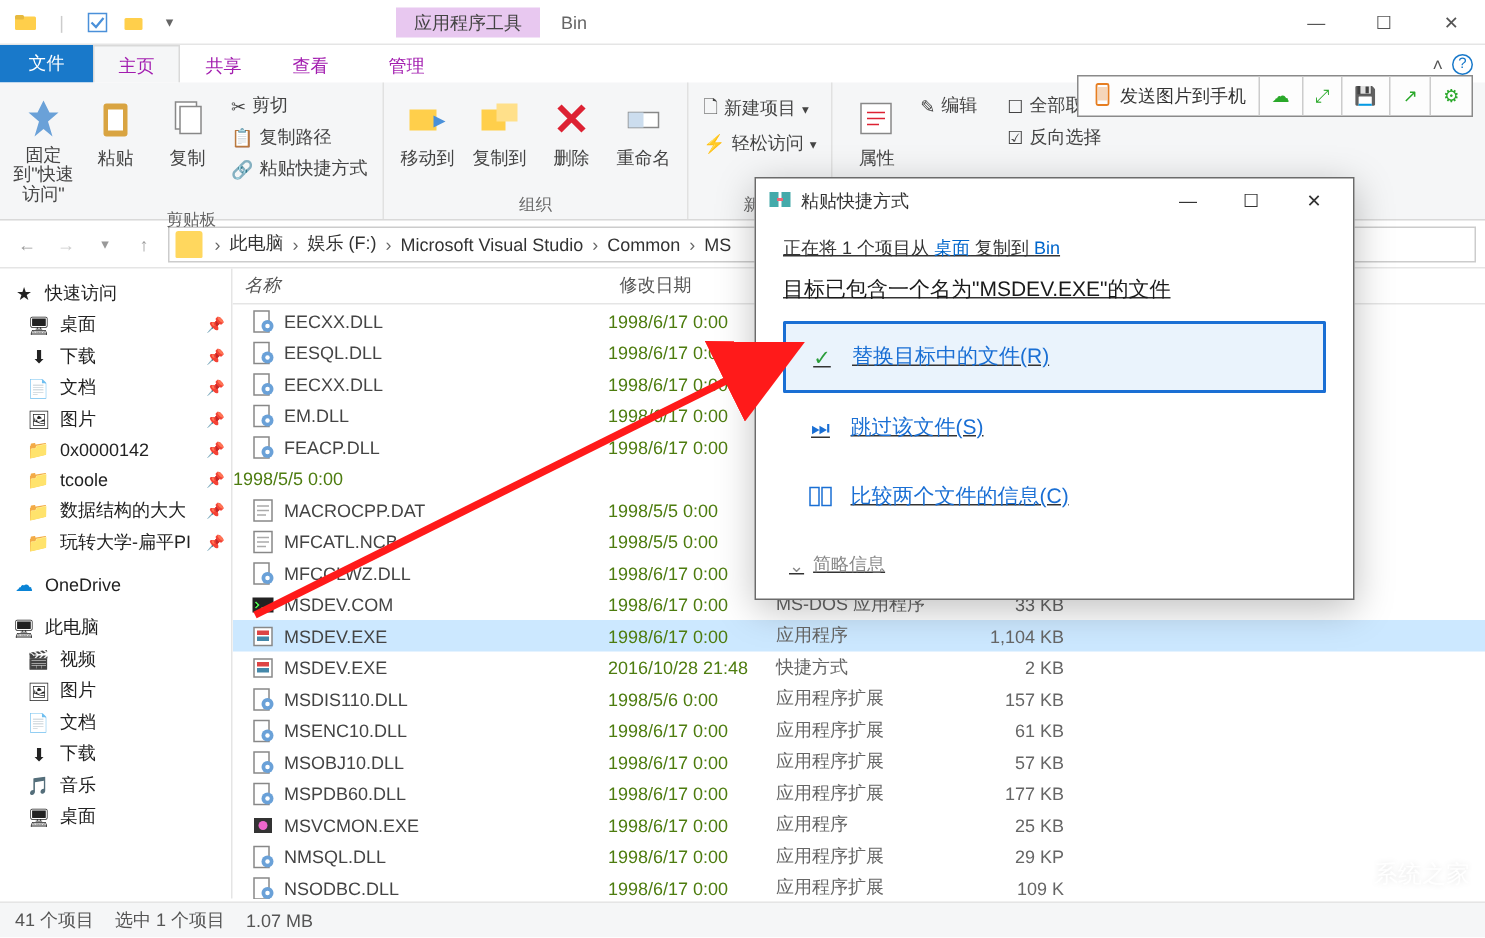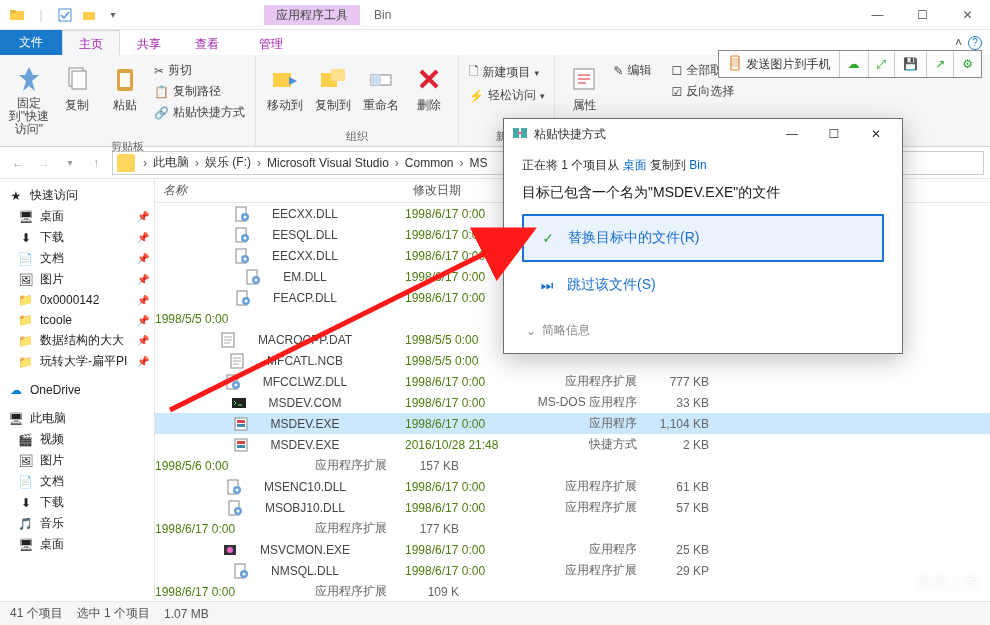--- a/index.html
+++ b/index.html
@@ -58,35 +58,35 @@
 .fl-head { display: flex; border-bottom: 1px solid #e5e5e5; height: 24px; align-items: center; color: #555; }
 .fl-head .col { padding: 0 8px; border-right: 1px solid transparent; }
 .col-name { width: 250px; padding-left: 12px; font-style: italic; }
 .col-date { width: 112px; }
 .col-type { width: 120px; }
 .col-size { width: 80px; text-align: right; }
 .fl-body { overflow-y: auto; height: 396px; }
 .row { display: flex; align-items: center; height: 21px; }
 .row.selected { background: #cce8ff; }
 .row .c { color: #444; }
-.row .c-name { width: 250px; display: flex; align-items: center; gap: 22px; padding-left: 12px; justify-content: center; }
+.row .c-name { width: 250px; display: flex; align-items: center; gap: 6px; padding-left: 12px; }
 .row .c-date { width: 112px; color: #4d7c0f; }
-.row .c-type { width: 120px; color: #666; text-align: right; }
+.row .c-type { width: 120px; color: #666; }
 .row .c-size { width: 80px; text-align: right; color: #666; padding-right: 8px; }
 .file-ico { width: 16px; height: 16px; display: inline-flex; align-items: center; justify-content: center; flex-shrink: 0; }
 
 
 .statusbar { position: absolute; bottom: 0; left: 0; right: 0; height: 24px; background: #f5f6f7; border-top: 1px solid #e5e5e5; display: flex; align-items: center; padding: 0 10px; gap: 14px; color: #555; }
 
 
 .dialog { position: absolute; left: 503px; top: 118px; width: 400px; background: #fff; border: 1px solid #6b6b6b; box-shadow: 0 6px 24px rgba(0,0,0,.25); z-index: 20; }
 .dlg-title { height: 30px; display: flex; align-items: center; padding: 0 8px; color: #333; gap: 6px; }
 .dlg-title .spacer { flex: 1; }
 .dlg-title .wbtn { width: 36px; height: 26px; display: flex; align-items: center; justify-content: center; color: #333; }
-.dlg-body { padding: 8px 18px 14px; }
+.dlg-body { padding: 8px 18px 14px; text-decoration: underline; }
 .dlg-line { color: #333; font-size: 12px; margin-bottom: 10px; }
 .dlg-line .link { color: #0066cc; }
 .dlg-heading { font-size: 14px; color: #1a1a1a; margin: 4px 0 12px; }
 .dlg-option { display: flex; align-items: center; gap: 10px; padding: 12px 14px; font-size: 14px; color: #1a6fd4; border: 1px solid transparent; border-radius: 1px; }
 .dlg-option.primary { border: 2px solid #1a6fd4; background: #eaf3fc; color: #1a6fd4; }
 .dlg-option .oico { width: 20px; height: 20px; display: flex; align-items: center; justify-content: center; }
 .dlg-more { display: flex; align-items: center; gap: 6px; color: #888; font-size: 12px; margin-top: 14px; padding-left: 4px; }
 
 
 .red-arrow { position: absolute; left: 150px; top: 220px; width: 400px; height: 200px; z-index: 25; pointer-events: none; }
@@ -151,34 +151,34 @@
         <span class="ico">
             <svg class="svg32" viewBox="0 0 32 32">
               <path d="M16 4l4 8h6l-7 6 3 10-6-5-6 5 3-10-7-6h6z" fill="#6aa1d8"></path>
             </svg>
           </span>
         <span style="text-align:center;line-height:1.1">固定到"快速访问"</span>
       </div>
       <div class="rb-big">
         <span class="ico">
             <svg class="svg32" viewBox="0 0 32 32">
+              <rect x="8" y="6" width="16" height="22" rx="2" fill="#d9a441"></rect>
+              <rect x="11" y="10" width="10" height="14" fill="#fff"></rect>
+            </svg>
+          </span>
+        <span>粘贴</span>
+      </div>
+      <div class="rb-big">
+        <span class="ico">
+            <svg class="svg32" viewBox="0 0 32 32">
               <rect x="8" y="5" width="14" height="18" fill="#fff" stroke="#888"></rect>
               <rect x="11" y="8" width="14" height="18" fill="#fff" stroke="#888"></rect>
             </svg>
           </span>
         <span>复制</span>
-      </div>
-      <div class="rb-big">
-        <span class="ico">
-            <svg class="svg32" viewBox="0 0 32 32">
-              <rect x="8" y="6" width="16" height="22" rx="2" fill="#d9a441"></rect>
-              <rect x="11" y="10" width="10" height="14" fill="#fff"></rect>
-            </svg>
-          </span>
-        <span>粘贴</span>
       </div>
       <div class="rb-small-col">
         <div class="rb-small">
             <span>✂</span>
             <span>剪切</span>
           </div>
         <div class="rb-small">
             <span>📋</span>
             <span>复制路径</span>
           </div>
@@ -207,33 +207,33 @@
             <svg class="svg32" viewBox="0 0 32 32">
               <rect x="4" y="10" width="16" height="14" fill="#ffcf4b"></rect>
               <rect x="14" y="6" width="14" height="12" fill="#ffe08a"></rect>
             </svg>
           </span>
         <span>复制到</span>
       </div>
       <div class="rb-big">
         <span class="ico">
             <svg class="svg32" viewBox="0 0 32 32">
+              <path d="M8 8l16 16M24 8L8 24" stroke="#d23" stroke-width="4"></path>
+            </svg>
+          </span>
+        <span>删除</span>
+      </div>
+      <div class="rb-big">
+        <span class="ico">
+            <svg class="svg32" viewBox="0 0 32 32">
               <rect x="6" y="12" width="20" height="10" fill="#fff" stroke="#888"></rect>
               <rect x="6" y="12" width="10" height="10" fill="#cde"></rect>
             </svg>
           </span>
         <span>重命名</span>
-      </div>
-      <div class="rb-big">
-        <span class="ico">
-            <svg class="svg32" viewBox="0 0 32 32">
-              <path d="M8 8l16 16M24 8L8 24" stroke="#d23" stroke-width="4"></path>
-            </svg>
-          </span>
-        <span>删除</span>
       </div>
     </div>
     <div class="label">组织</div>
   </div>
 
   <div class="ribbon-group">
     <div class="buttons">
       <div class="rb-small-col">
         <div class="rb-small">
             <span>🗋</span>
@@ -584,20 +584,30 @@
                 <rect x="4" y="8" width="8" height="3" fill="#48a"></rect>
               </svg>
             </span>
             <span>MSDEV.EXE</span>
           </div>
           <div class="c c-date">2016/10/28 21:48</div>
           <div class="c c-type">快捷方式</div>
           <div class="c c-size">2 KB</div>
         </div>
         <div class="row">
+          <div class="c c-name">
+            <span class="file-ico">
+              <svg class="svg16" viewBox="0 0 16 16">
+                <rect x="2" y="1" width="10" height="14" fill="#fff" stroke="#888"></rect>
+                <circle cx="11" cy="11" r="4" fill="#6aa1d8"></circle>
+                <circle cx="11" cy="11" r="1.5" fill="#fff"></circle>
+              </svg>
+            </span>
+            <span>MSDIS110.DLL</span>
+          </div>
           <div class="c c-date">1998/5/6 0:00</div>
           <div class="c c-type">应用程序扩展</div>
           <div class="c c-size">157 KB</div>
         </div>
         <div class="row">
           <div class="c c-name">
             <span class="file-ico">
               <svg class="svg16" viewBox="0 0 16 16">
                 <rect x="2" y="1" width="10" height="14" fill="#fff" stroke="#888"></rect>
                 <circle cx="11" cy="11" r="4" fill="#6aa1d8"></circle>
@@ -619,20 +629,30 @@
                 <circle cx="11" cy="11" r="1.5" fill="#fff"></circle>
               </svg>
             </span>
             <span>MSOBJ10.DLL</span>
           </div>
           <div class="c c-date">1998/6/17 0:00</div>
           <div class="c c-type">应用程序扩展</div>
           <div class="c c-size">57 KB</div>
         </div>
         <div class="row">
+          <div class="c c-name">
+            <span class="file-ico">
+              <svg class="svg16" viewBox="0 0 16 16">
+                <rect x="2" y="1" width="10" height="14" fill="#fff" stroke="#888"></rect>
+                <circle cx="11" cy="11" r="4" fill="#6aa1d8"></circle>
+                <circle cx="11" cy="11" r="1.5" fill="#fff"></circle>
+              </svg>
+            </span>
+            <span>MSPDB60.DLL</span>
+          </div>
           <div class="c c-date">1998/6/17 0:00</div>
           <div class="c c-type">应用程序扩展</div>
           <div class="c c-size">177 KB</div>
         </div>
         <div class="row">
           <div class="c c-name">
             <span class="file-ico">
               <svg class="svg16" viewBox="0 0 16 16">
                 <rect x="2" y="3" width="12" height="10" fill="#333"></rect>
                 <circle cx="8" cy="8" r="3" fill="#e6c"></circle>
@@ -653,20 +673,30 @@
                 <circle cx="11" cy="11" r="1.5" fill="#fff"></circle>
               </svg>
             </span>
             <span>NMSQL.DLL</span>
           </div>
           <div class="c c-date">1998/6/17 0:00</div>
           <div class="c c-type">应用程序扩展</div>
           <div class="c c-size">29 KP</div>
         </div>
         <div class="row">
+          <div class="c c-name">
+            <span class="file-ico">
+              <svg class="svg16" viewBox="0 0 16 16">
+                <rect x="2" y="1" width="10" height="14" fill="#fff" stroke="#888"></rect>
+                <circle cx="11" cy="11" r="4" fill="#6aa1d8"></circle>
+                <circle cx="11" cy="11" r="1.5" fill="#fff"></circle>
+              </svg>
+            </span>
+            <span>NSODBC.DLL</span>
+          </div>
           <div class="c c-date">1998/6/17 0:00</div>
           <div class="c c-type">应用程序扩展</div>
           <div class="c c-size">109 K</div>
         </div>
       </div>
   </div>
 </div>
 
 <div class="statusbar">
   <span>41 个项目</span>
@@ -694,20 +724,29 @@
     <div class="dlg-heading">目标已包含一个名为"MSDEV.EXE"的文件</div>
 
     <div class="dlg-option primary">
       <span class="oico" style="color:#2a9d3a">✓</span>
       <span>替换目标中的文件(R)</span>
     </div>
     <div class="dlg-option">
       <span class="oico" style="color:#1a6fd4">⏭</span>
       <span>跳过该文件(S)</span>
     </div>
+    <div class="dlg-option">
+      <span class="oico">
+          <svg class="svg16" viewBox="0 0 16 16">
+            <rect x="1" y="2" width="6" height="12" fill="#fff" stroke="#1a6fd4"></rect>
+            <rect x="9" y="2" width="6" height="12" fill="#fff" stroke="#1a6fd4"></rect>
+          </svg>
+        </span>
+      <span>比较两个文件的信息(C)</span>
+    </div>
 
     <div class="dlg-more">
       <span>⌄</span>
       <span>简略信息</span>
     </div>
   </div>
 </div>
 
 <svg class="red-arrow" viewBox="0 0 400 200">
   <defs>

